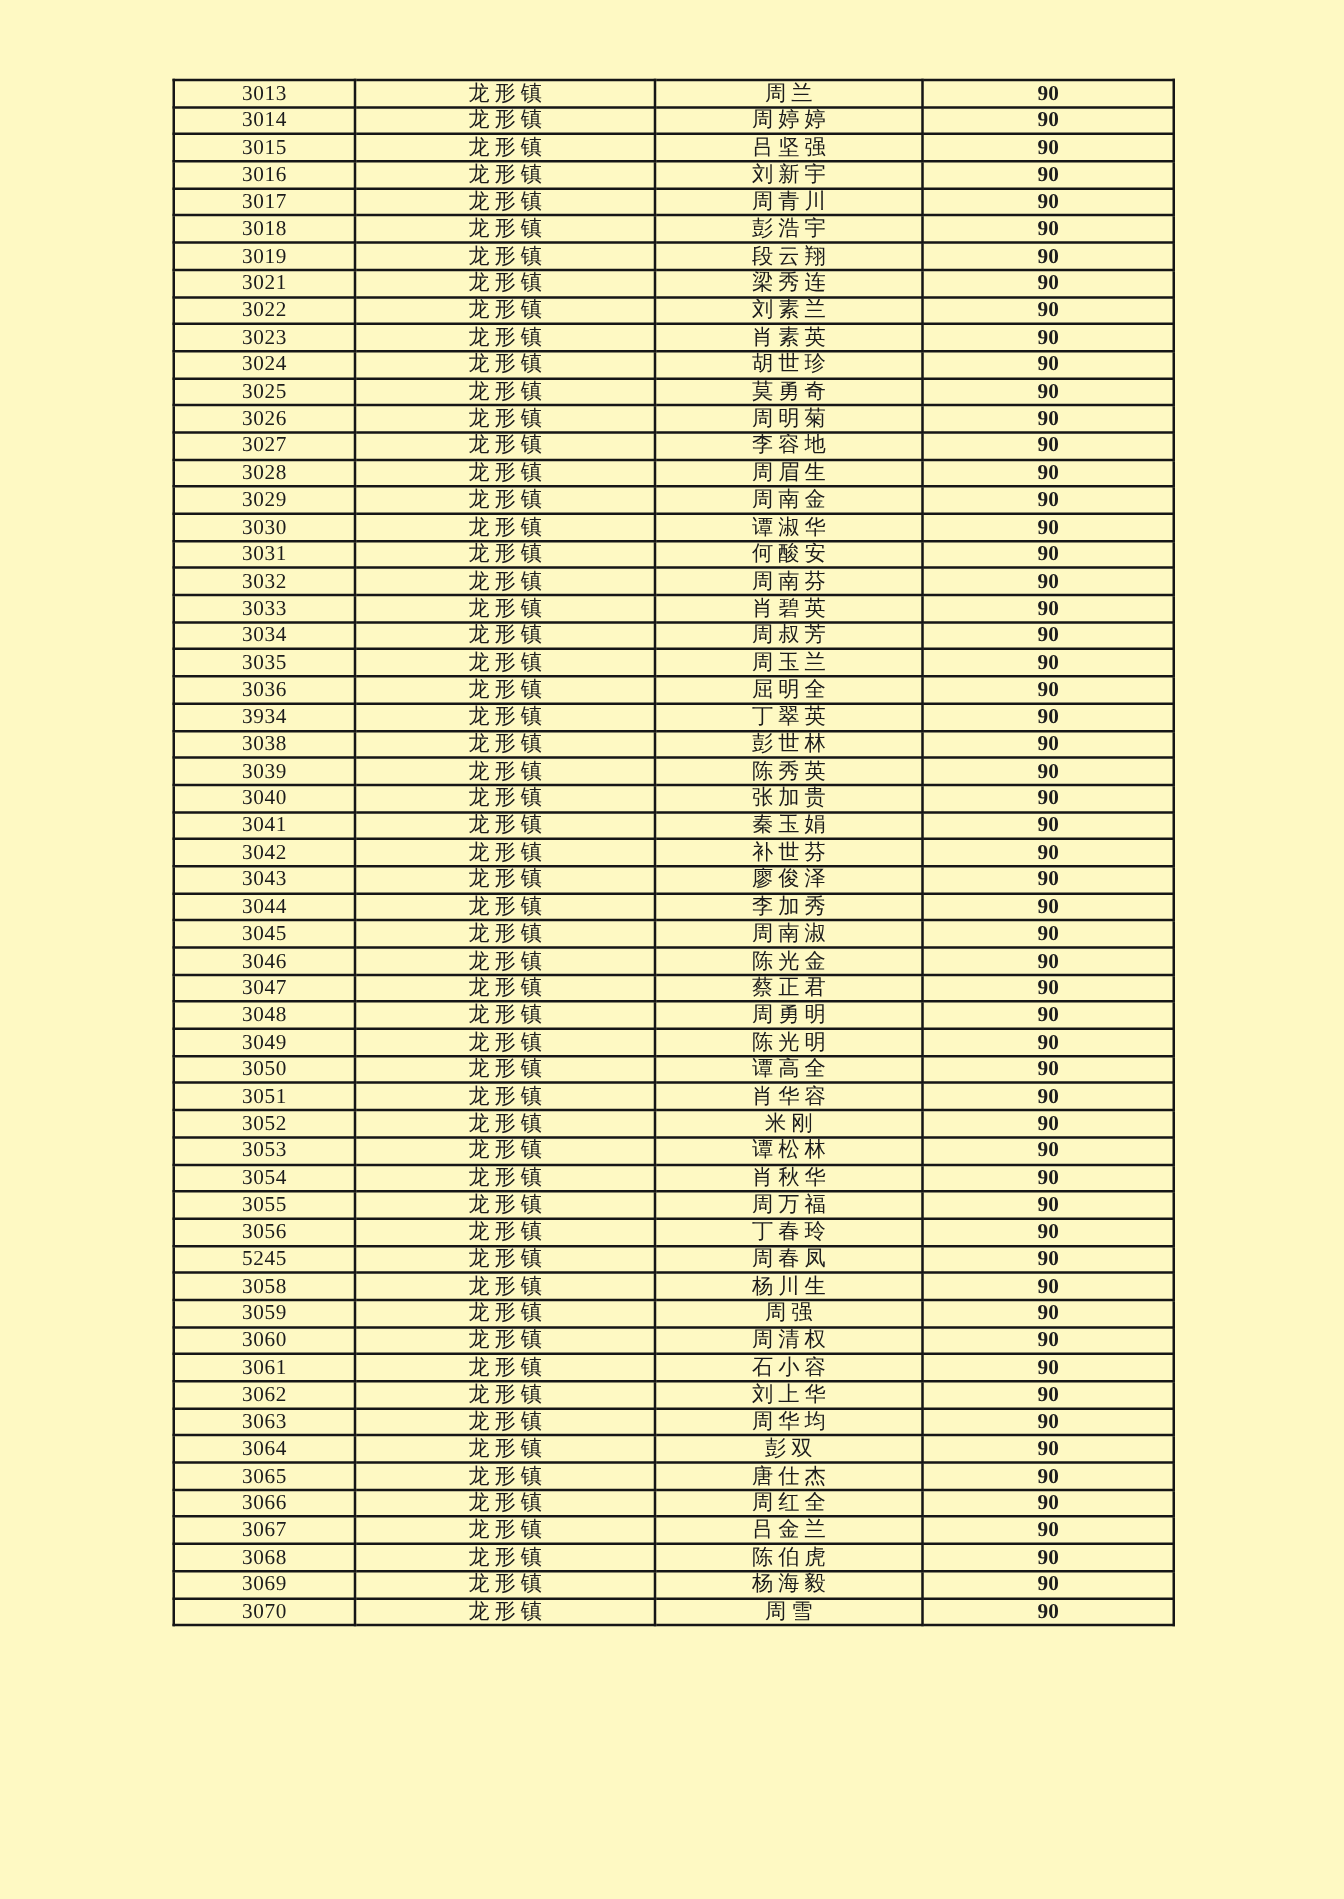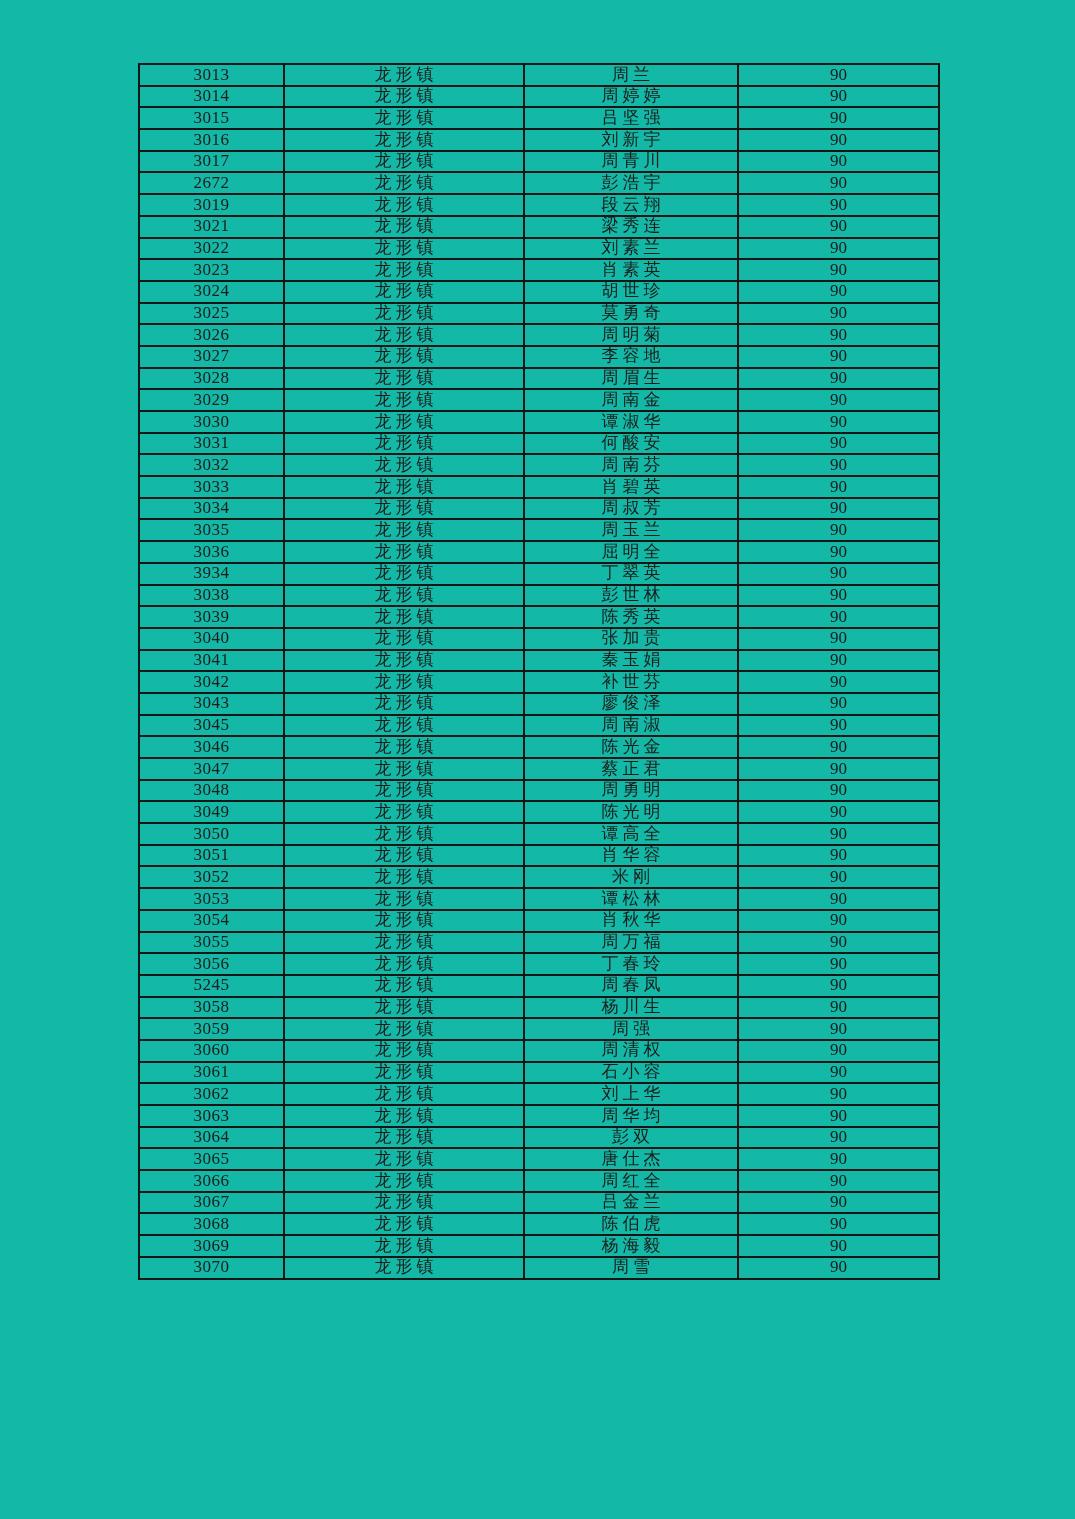--- a/index.html
+++ b/index.html
@@ -5,21 +5,21 @@
   * { margin: 0; padding: 0; box-sizing: border-box; }
   html, body { background: #ffffff; }
   body {
     font-family: "Liberation Serif", "DejaVu Serif", serif;
     color: #1c1c1c;
   }
   .page {
     position: relative;
     width: 1075px;
     height: 1519px;
-    background: #14b8a6;
+    background: #fef9c3;
     overflow: hidden;
   }
   table.roster {
     position: absolute;
     left: 138px;
     top: 63px;
     width: 800px;
     border-collapse: collapse;
     table-layout: fixed;
   }
@@ -30,21 +30,21 @@
     text-align: center;
     vertical-align: middle;
     font-size: 17px;
     line-height: 1.1;
     overflow: hidden;
     white-space: nowrap;
   }
   td.c-id    { font-size: 18px; letter-spacing: 0.5px; }
   td.c-town  { letter-spacing: 4px; text-indent: 4px; }
   td.c-name  { letter-spacing: 4px; text-indent: 4px; }
-  td.c-score { font-size: 18px; }
+  td.c-score { font-size: 18px; font-weight: bold; }
 </style>
 </head>
 <body>
 
 <div class="page">
   <table class="roster">
     <colgroup>
       <col style="width:145px">
       <col style="width:240px">
       <col style="width:214px">
@@ -75,21 +75,21 @@
           <td class="c-name">刘新宇</td>
           <td class="c-score">90</td>
         </tr>
         <tr>
           <td class="c-id">3017</td>
           <td class="c-town">龙形镇</td>
           <td class="c-name">周青川</td>
           <td class="c-score">90</td>
         </tr>
         <tr>
-          <td class="c-id">2672</td>
+          <td class="c-id">3018</td>
           <td class="c-town">龙形镇</td>
           <td class="c-name">彭浩宇</td>
           <td class="c-score">90</td>
         </tr>
         <tr>
           <td class="c-id">3019</td>
           <td class="c-town">龙形镇</td>
           <td class="c-name">段云翔</td>
           <td class="c-score">90</td>
         </tr>
@@ -222,20 +222,26 @@
         <tr>
           <td class="c-id">3042</td>
           <td class="c-town">龙形镇</td>
           <td class="c-name">补世芬</td>
           <td class="c-score">90</td>
         </tr>
         <tr>
           <td class="c-id">3043</td>
           <td class="c-town">龙形镇</td>
           <td class="c-name">廖俊泽</td>
+          <td class="c-score">90</td>
+        </tr>
+        <tr>
+          <td class="c-id">3044</td>
+          <td class="c-town">龙形镇</td>
+          <td class="c-name">李加秀</td>
           <td class="c-score">90</td>
         </tr>
         <tr>
           <td class="c-id">3045</td>
           <td class="c-town">龙形镇</td>
           <td class="c-name">周南淑</td>
           <td class="c-score">90</td>
         </tr>
         <tr>
           <td class="c-id">3046</td>

